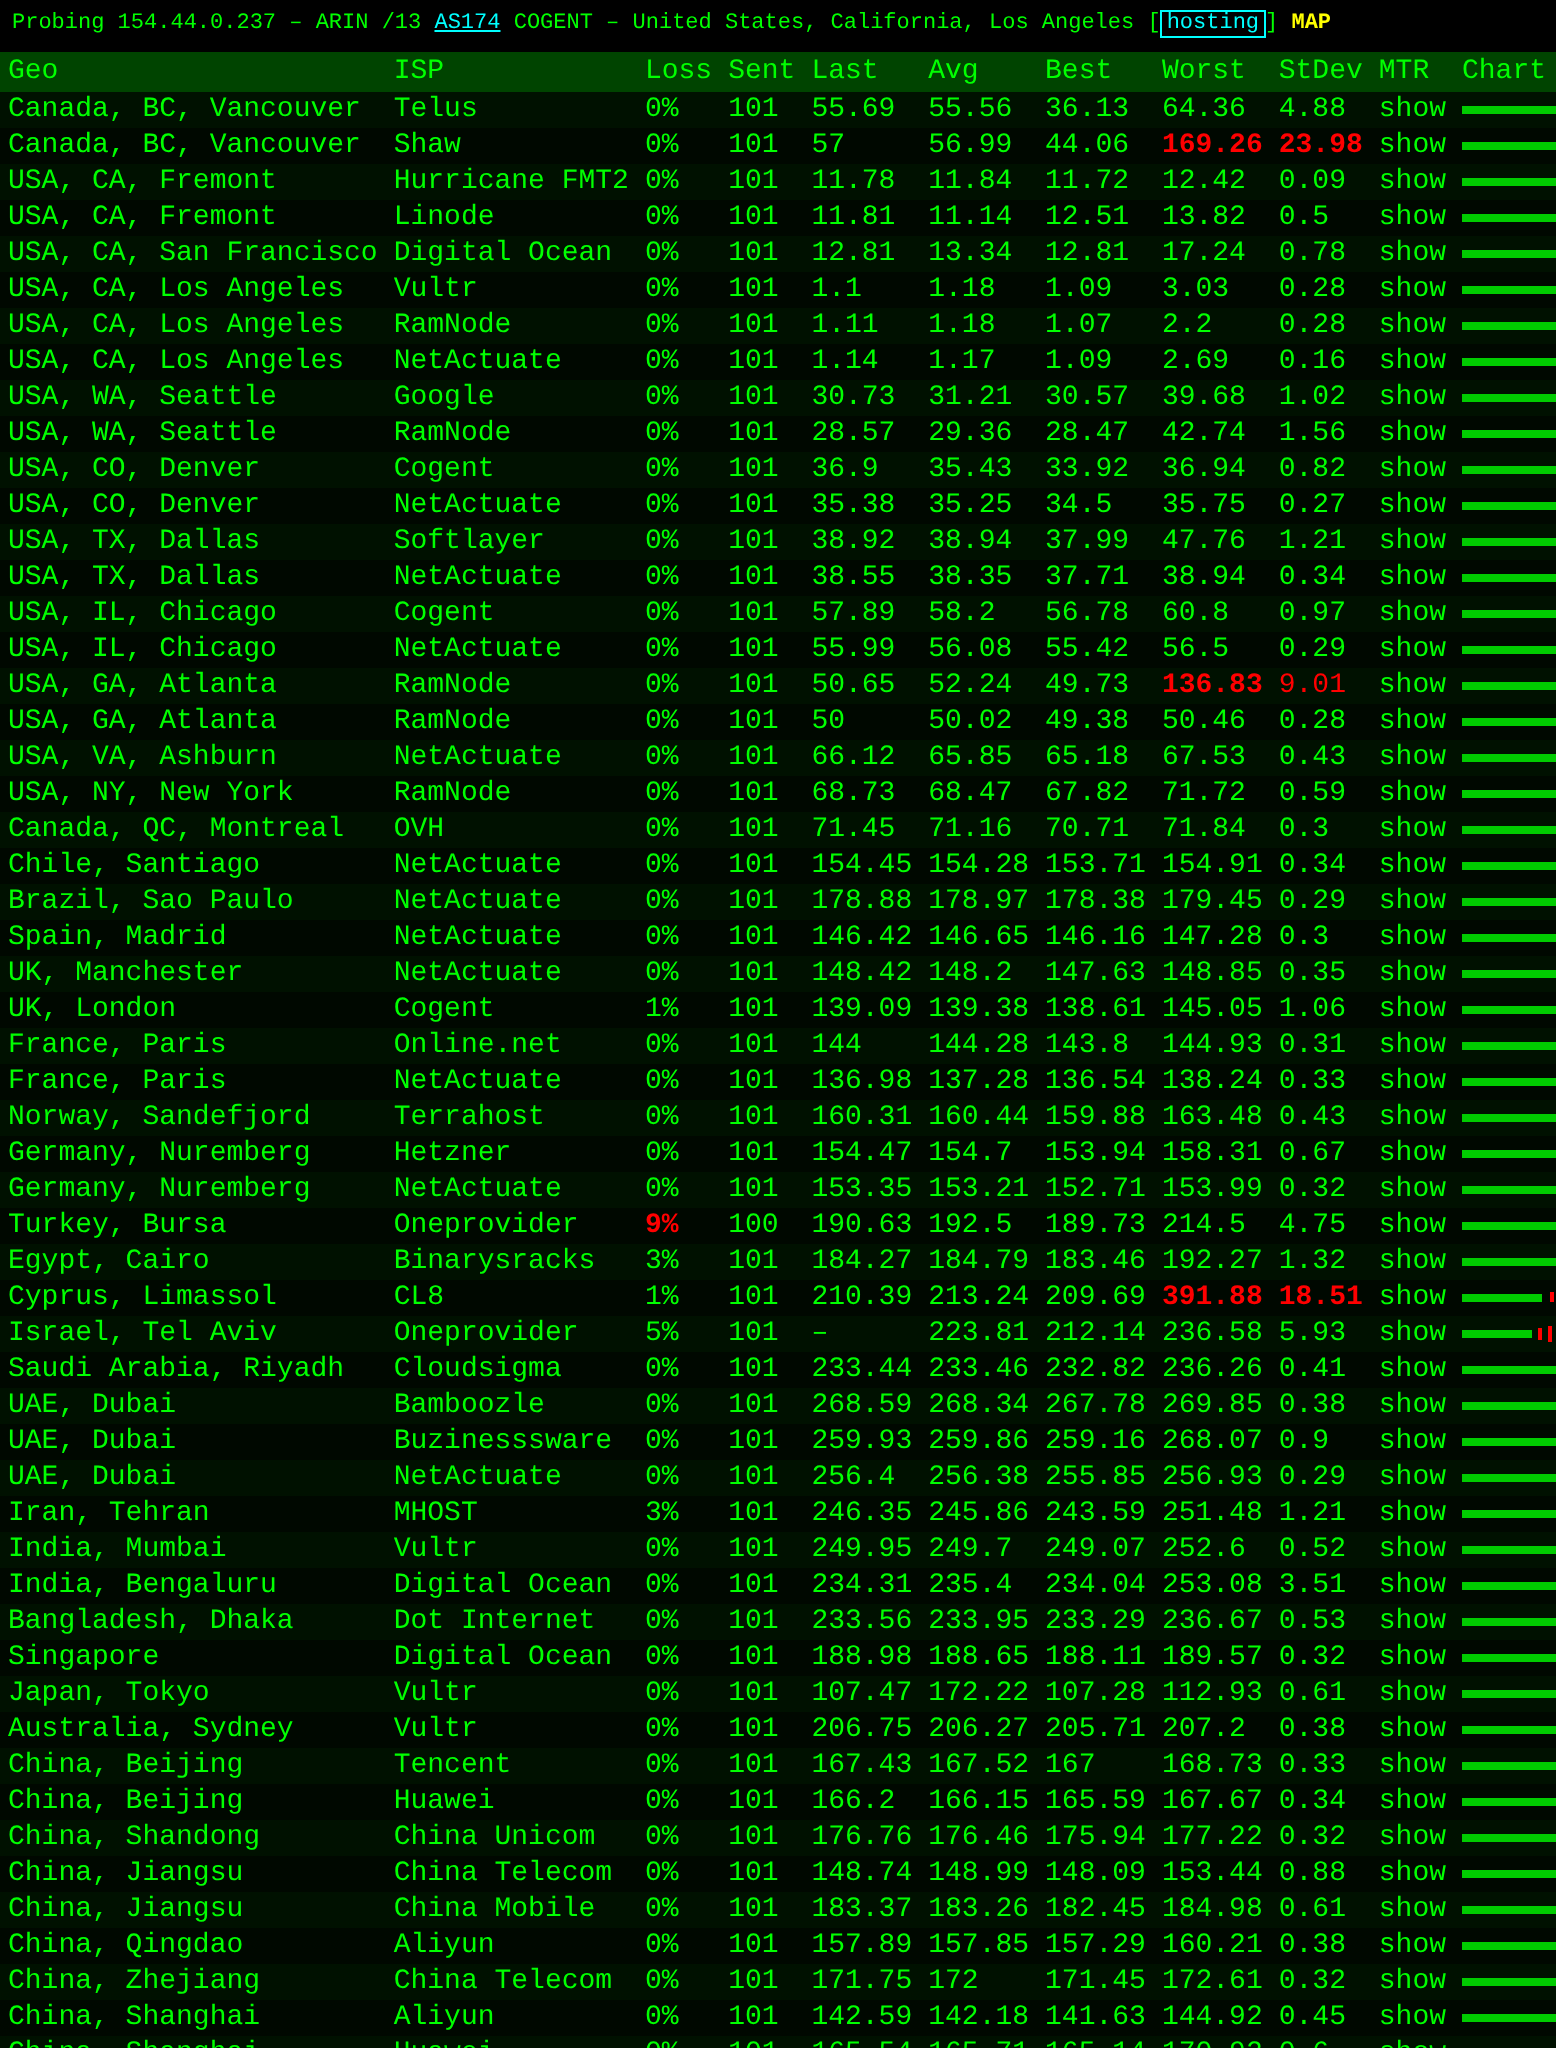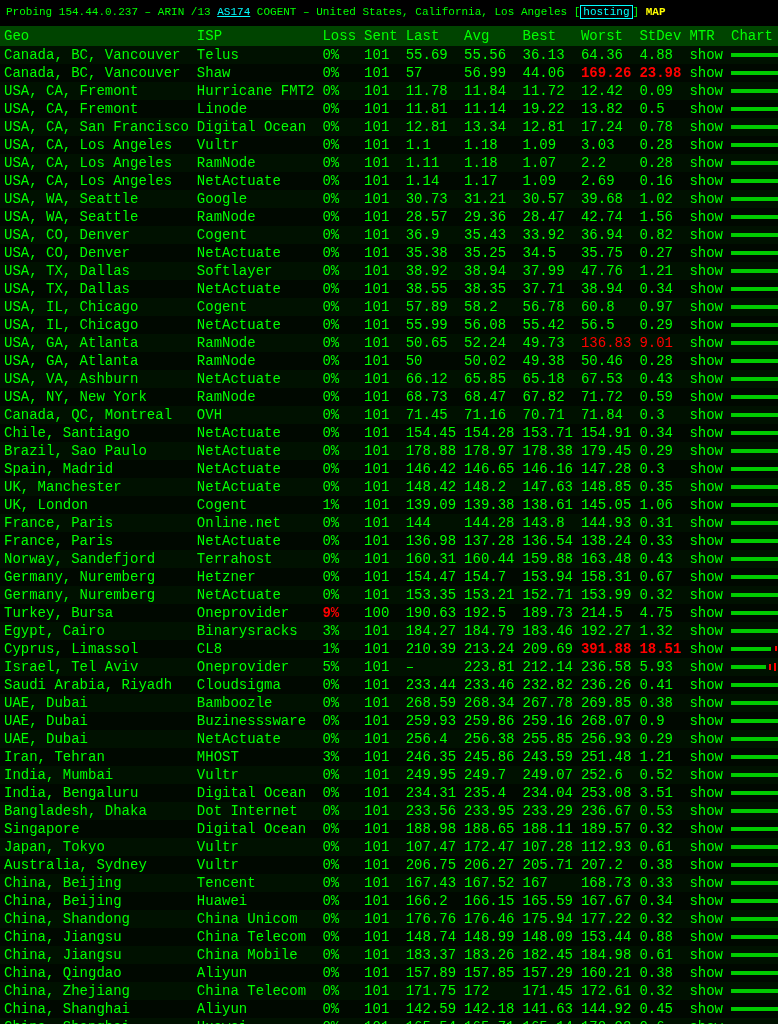--- a/index.html
+++ b/index.html
@@ -143,21 +143,21 @@
           </div>
         </td>
       </tr>
       <tr>
         <td class="col-geo">USA, CA, Fremont</td>
         <td class="col-isp">Linode</td>
         <td class="col-loss">0%</td>
         <td class="col-sent">101</td>
         <td class="col-last">11.81</td>
         <td class="col-avg">11.14</td>
-        <td class="col-best">19.22</td>
+        <td class="col-best">12.51</td>
         <td class="col-worst">13.82</td>
         <td class="col-stddev">0.5</td>
         <td class="col-mtr">show</td>
         <td class="col-chart">
           <div class="chart-container" style="display: flex; align-items: center; height: 10px;">
             <div style="height: 4px; background: rgb(0, 204, 0); width: 100px; display: inline-block;"></div>
           </div>
         </td>
       </tr>
       <tr>
@@ -365,21 +365,21 @@
         </td>
       </tr>
       <tr>
         <td class="col-geo">USA, GA, Atlanta</td>
         <td class="col-isp">RamNode</td>
         <td class="col-loss">0%</td>
         <td class="col-sent">101</td>
         <td class="col-last">50.65</td>
         <td class="col-avg">52.24</td>
         <td class="col-best">49.73</td>
-        <td class="col-worst" style="color: rgb(255, 0, 0); font-weight: normal; margin-left: 37px;">136.83</td>
+        <td class="col-worst" style="color: rgb(255, 0, 0); font-weight: bold; margin-left: 37px;">136.83</td>
         <td class="col-stddev" style="color: rgb(255, 0, 0); font-weight: normal;">9.01</td>
         <td class="col-mtr">show</td>
         <td class="col-chart">
           <div class="chart-container" style="display: flex; align-items: center; height: 10px;">
             <div style="height: 4px; background: rgb(0, 204, 0); width: 80px; display: inline-block;"></div>
             <div style="width: 2px; height: 8px; background: rgb(255, 0, 0); display: inline-block; margin-left: 3px; vertical-align: middle;"></div>
           </div>
         </td>
       </tr>
       <tr>
@@ -858,21 +858,21 @@
             <div style="height: 4px; background: rgb(0, 204, 0); width: 100px; display: inline-block;"></div>
           </div>
         </td>
       </tr>
       <tr>
         <td class="col-geo">Japan, Tokyo</td>
         <td class="col-isp">Vultr</td>
         <td class="col-loss">0%</td>
         <td class="col-sent">101</td>
         <td class="col-last">107.47</td>
-        <td class="col-avg">172.47</td>
+        <td class="col-avg">172.22</td>
         <td class="col-best">107.28</td>
         <td class="col-worst">112.93</td>
         <td class="col-stddev">0.61</td>
         <td class="col-mtr">show</td>
         <td class="col-chart">
           <div class="chart-container" style="display: flex; align-items: center; height: 10px;">
             <div style="height: 4px; background: rgb(0, 204, 0); width: 100px; display: inline-block;"></div>
           </div>
         </td>
       </tr>

